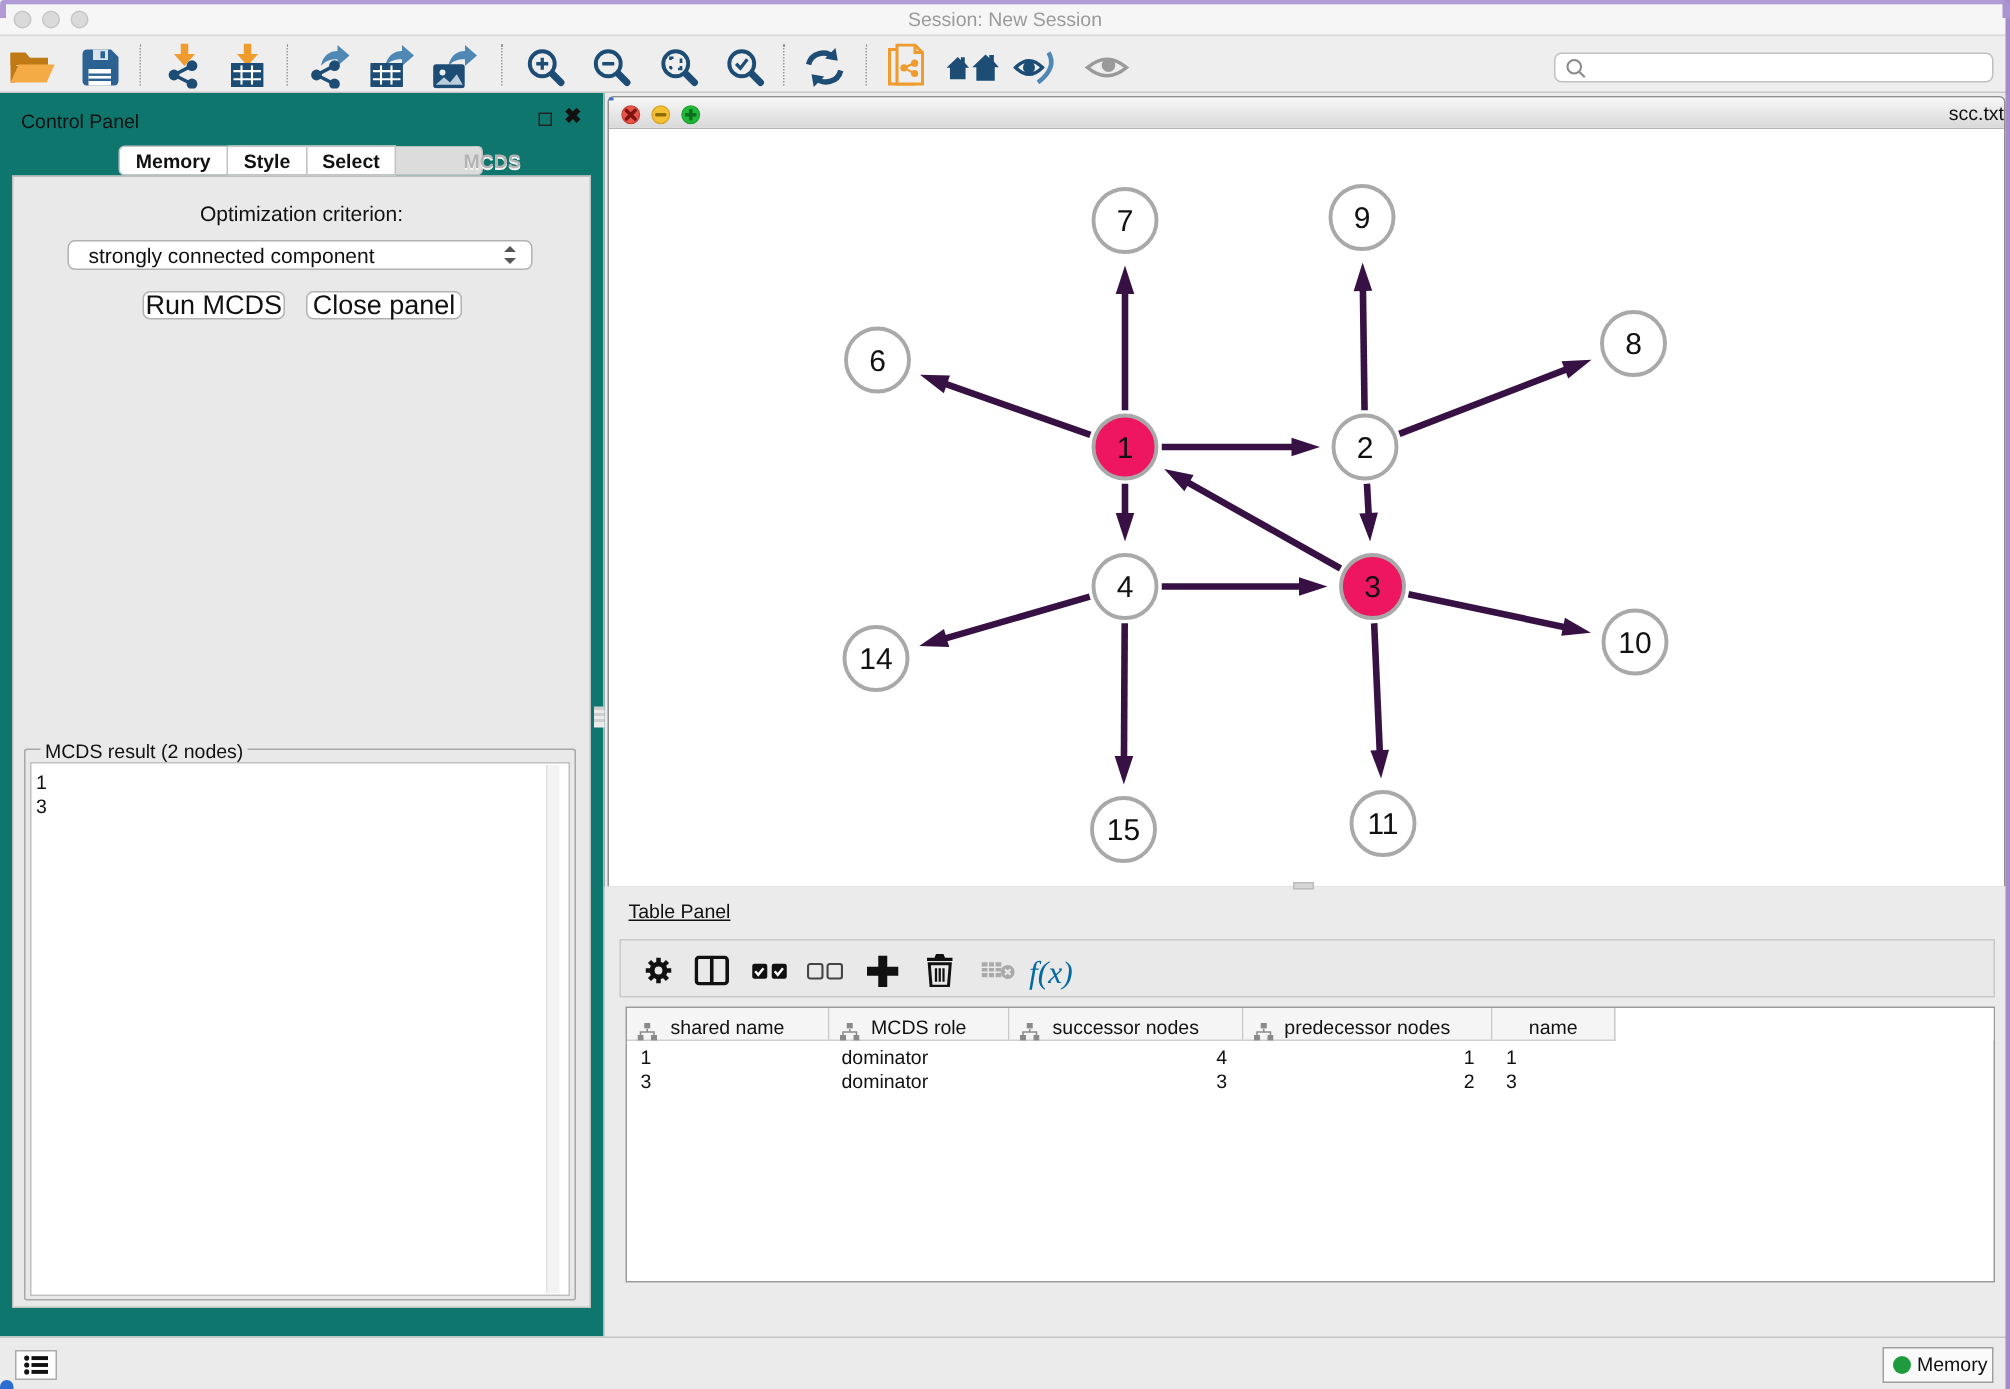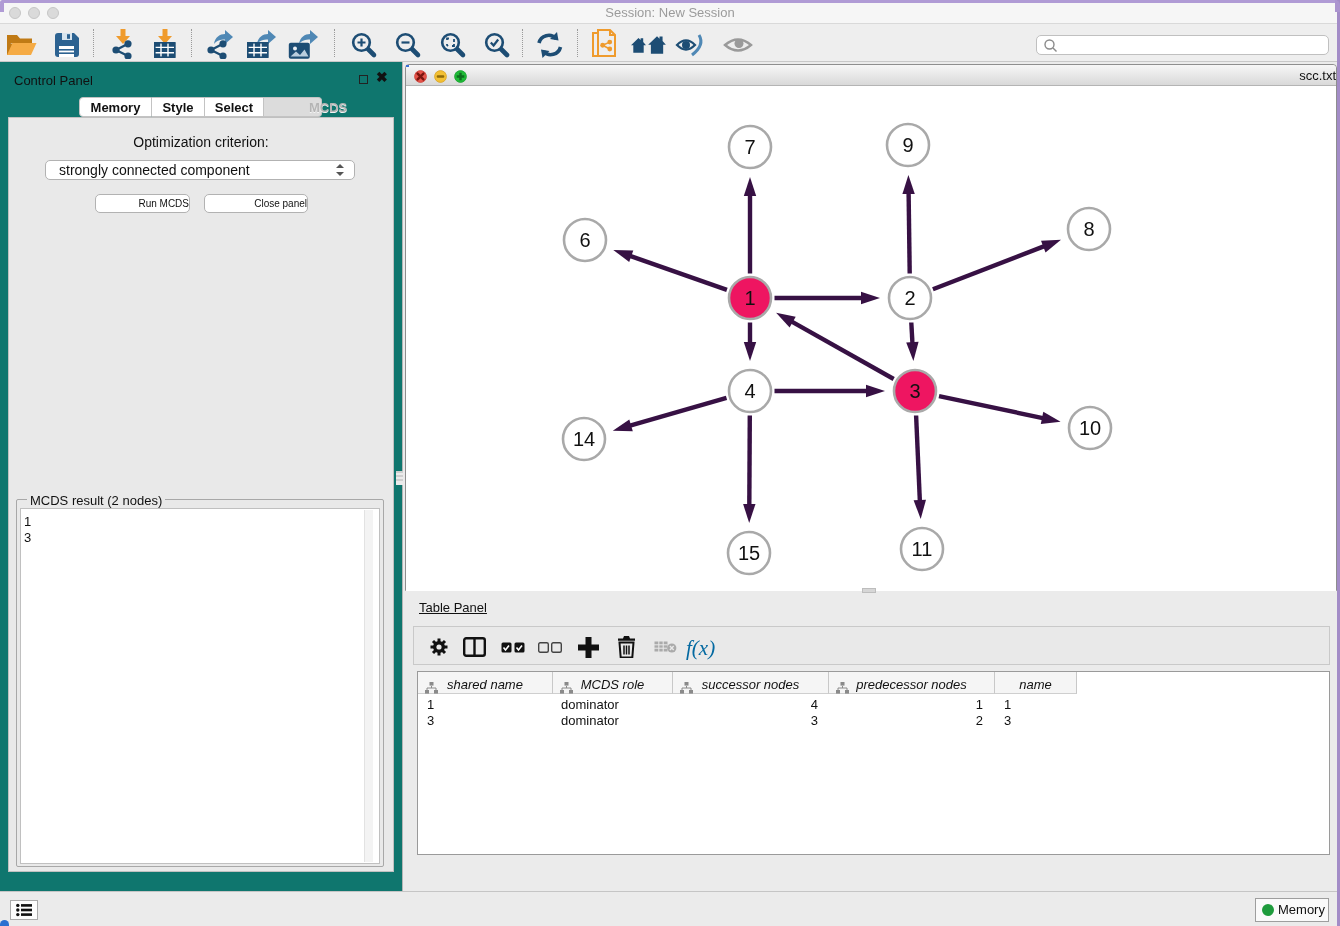--- a/index.html
+++ b/index.html
@@ -19,35 +19,35 @@
 #cpanel { left:0; top:62px; width:403px; height:829px; background:#0f766e; border-right:1px solid #b5b5b5; }
 #cpanel h1 { font-size:13px; font-weight:normal; position:absolute; left:14px; top:11px; }
 .tabbar { position:absolute; display:flex; }
 .tab { font-size:13px; font-weight:bold; text-align:center; background:#fff; border:1px solid #c3c3c3; border-left:none; padding-top:2px; height:20px; }
 .tab.first { border-left:1px solid #c3c3c3; border-radius:4px 0 0 4px; }
 .tab.last { border-radius:0 4px 4px 0;padding-left:45px; }
 .tab.sel { background:#dcdcdc; color:#b4b4b4; text-shadow:0 1px 0 #f4f4f4; }
 #cpcontent { left:8px; top:55px; width:386px; height:755px; background:#e9e9e9; border:1px solid #c0c0c0; position:absolute; }
 #optlabel { width:100%; text-align:center; top:16px; font-size:14px; position:absolute; }
 #dropdown { left:36px; top:42px; width:310px; height:20px; background:#fff; border:1px solid #b2b2b2; border-radius:5px; position:absolute; font-size:14px; line-height:18px; padding-left:13px; }
-.btn { position:absolute; background:#fff; border:1px solid #b2b2b2; border-radius:5px; font-size:10px; text-align:right; height:19px; line-height:17px; }
+.btn { position:absolute; background:#fff; border:1px solid #b2b2b2; border-radius:5px; font-size:18px; text-align:center; height:19px; line-height:17px; }
 #groupbox { left:7px; top:381px; width:368px; height:368px; border:1px solid #a8a8a8; border-radius:2px; position:absolute; }
 #grouplabel { position:absolute; left:10px; top:-7px; background:#e9e9e9; padding:0 3px; font-size:13px; }
 #resultbox { left:3px; top:8px; right:3px; bottom:2px; background:#fff; border:1px solid #c0c0c0; position:absolute; font-size:13px; line-height:16px; padding:5px 0 0 3px; }
 #resultscroll { position:absolute; right:6px; top:1px; bottom:1px; width:9px; background:#f3f3f3; border-left:1px solid #e2e2e2; }
 
 #netwin { left:405px; top:64px; width:932px; height:527px; border:1px solid #8e8e8e; border-radius:4px 4px 0 0; background:#fff; }
 #nettitle { width:100%; height:21px; background:linear-gradient(#f7f7f7,#d9d9d9); border-bottom:1px solid #b4b4b4; border-radius:4px 4px 0 0; text-align:right; font-size:13px; line-height:21px; position:relative; }
 #netcanvas { position:absolute; left:0; top:22px; width:930px; height:504px; background:#fff; }
 
 #tpanel { left:403px; top:591px; width:937px; height:300px; background:#ebebeb; }
 #tpanel h1 { font-size:13px; font-weight:normal; position:absolute; left:16px; top:9px;text-decoration:underline; }
 #ttoolbar { position:absolute; left:10px; top:35px; width:917px; height:39px; background:#e9e9e9; border:1px solid #c9c9c9; }
 #ttable { position:absolute; left:14px; top:80px; width:913px; height:184px; background:#fff; border:1px solid #9a9a9a; }
-#thead { position:absolute; left:0; top:0; width:100%; height:22px; background:#fff;font-style:italic; }
+#thead { position:absolute; left:0; top:0; width:100%; height:22px; background:#fff; }
 .th { position:absolute; top:0; height:22px; background:#f5f5f5; border-right:1px solid #c8c8c8; border-bottom:1px solid #cfcfcf; font-size:13px; text-align:center; line-height:25px; }
 .td { position:absolute; font-size:13px; height:16px; line-height:16px; }
 .btabs { position:absolute; display:flex; }
 .btab { font-size:13px; font-weight:bold; text-align:center; background:#fff; border:1px solid #b9b9b9; border-left:none; height:20px; line-height:19px; }
 .btab.first { border-left:1px solid #b9b9b9; border-radius:4px 0 0 4px; }
 .btab.last { border-radius:0 4px 4px 0; }
 .btab.sel { background:#dcdcdc; color:#b0b0b0; text-shadow:0 1px 0 #f2f2f2; }
 
 #statusbar { left:0; top:891px; width:1340px; height:35px; background:#ebebeb; border-top:1px solid #c5c5c5; }
 #listbtn { position:absolute; left:10px; top:8px; width:28px; height:20px; background:#fdfdfd; border:1px solid #ababab; }

